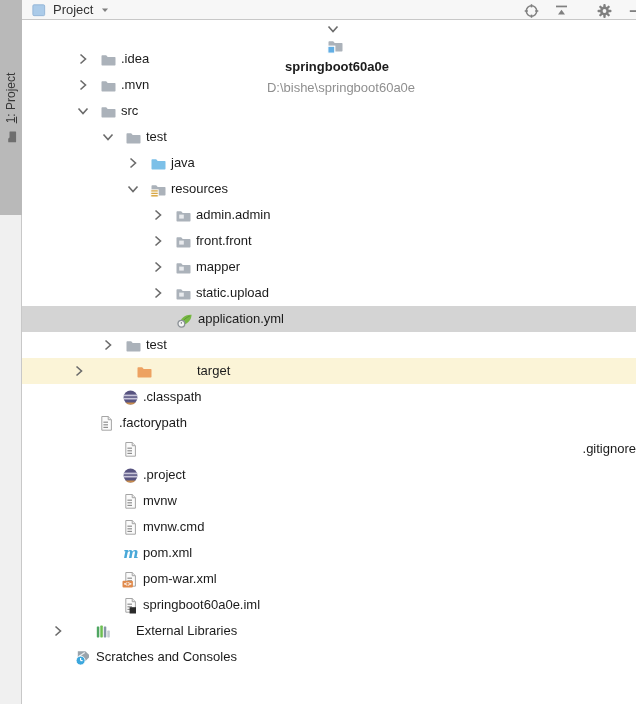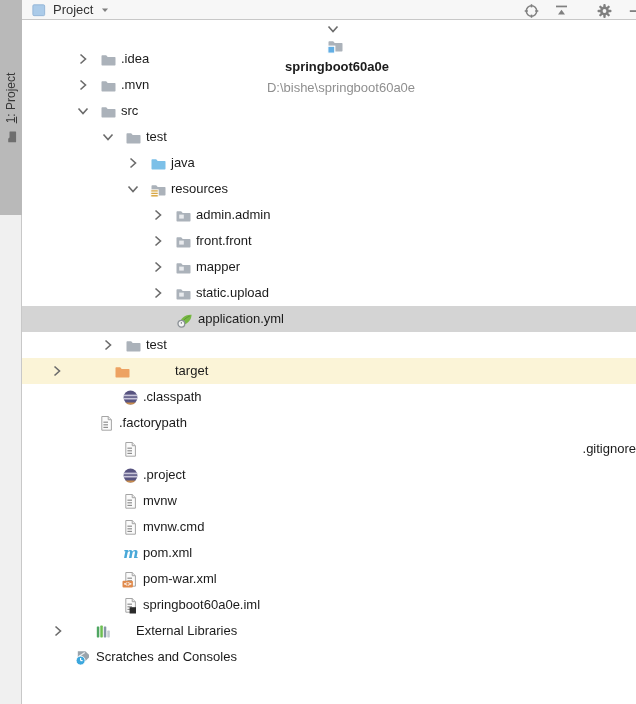--- a/index.html
+++ b/index.html
@@ -293,21 +293,21 @@
             <polyline points="5.5,3.5 10.5,8 5.5,12.5" fill="none" stroke="#6B6B6B" stroke-width="1.6"></polyline>
           </svg>
         </span>
         <span class="ticon">
           <svg width="17" height="17" viewBox="0 0 17 17">
             <path d="M1.5 13.8 V4.9 c0-.4.3-.7.7-.7 h3.7 c.2 0 .4.1.5.2 l1.3 1.5 h7.1 c.4 0 .7.3.7.7 v7.2 c0 .4-.3.7-.7.7 H2.2 c-.4 0-.7-.3-.7-.7 z" fill="#ABB2BA"></path>
           </svg>
         </span>
         <span class="lbl">test</span>
       </div>
-      <div class="row excluded" style="padding-left: 27px; gap: 40px;">
+      <div class="row excluded" style="padding-left: 49px; gap: 40px;">
         <span class="chev">
           <svg width="16" height="16" viewBox="0 0 16 16">
             <polyline points="5.5,3.5 10.5,8 5.5,12.5" fill="none" stroke="#6B6B6B" stroke-width="1.6"></polyline>
           </svg>
         </span>
         <span class="ticon">
           <svg width="17" height="17" viewBox="0 0 17 17">
             <path d="M1.5 13.8 V4.9 c0-.4.3-.7.7-.7 h3.7 c.2 0 .4.1.5.2 l1.3 1.5 h7.1 c.4 0 .7.3.7.7 v7.2 c0 .4-.3.7-.7.7 H2.2 c-.4 0-.7-.3-.7-.7 z" fill="#EDA262"></path>
           </svg>
         </span>

